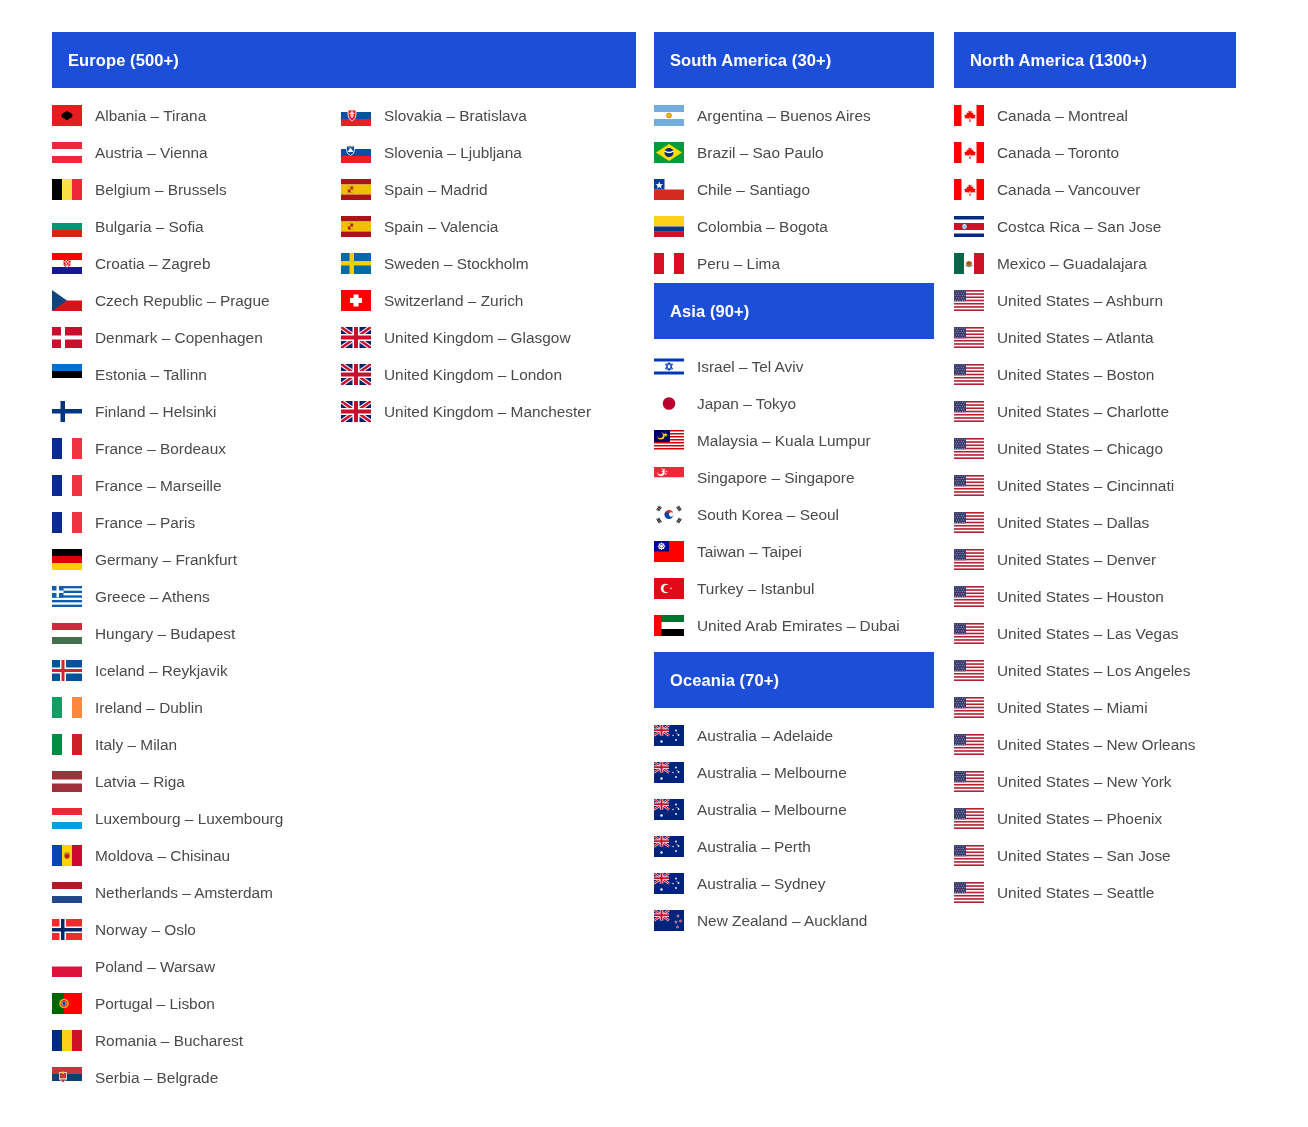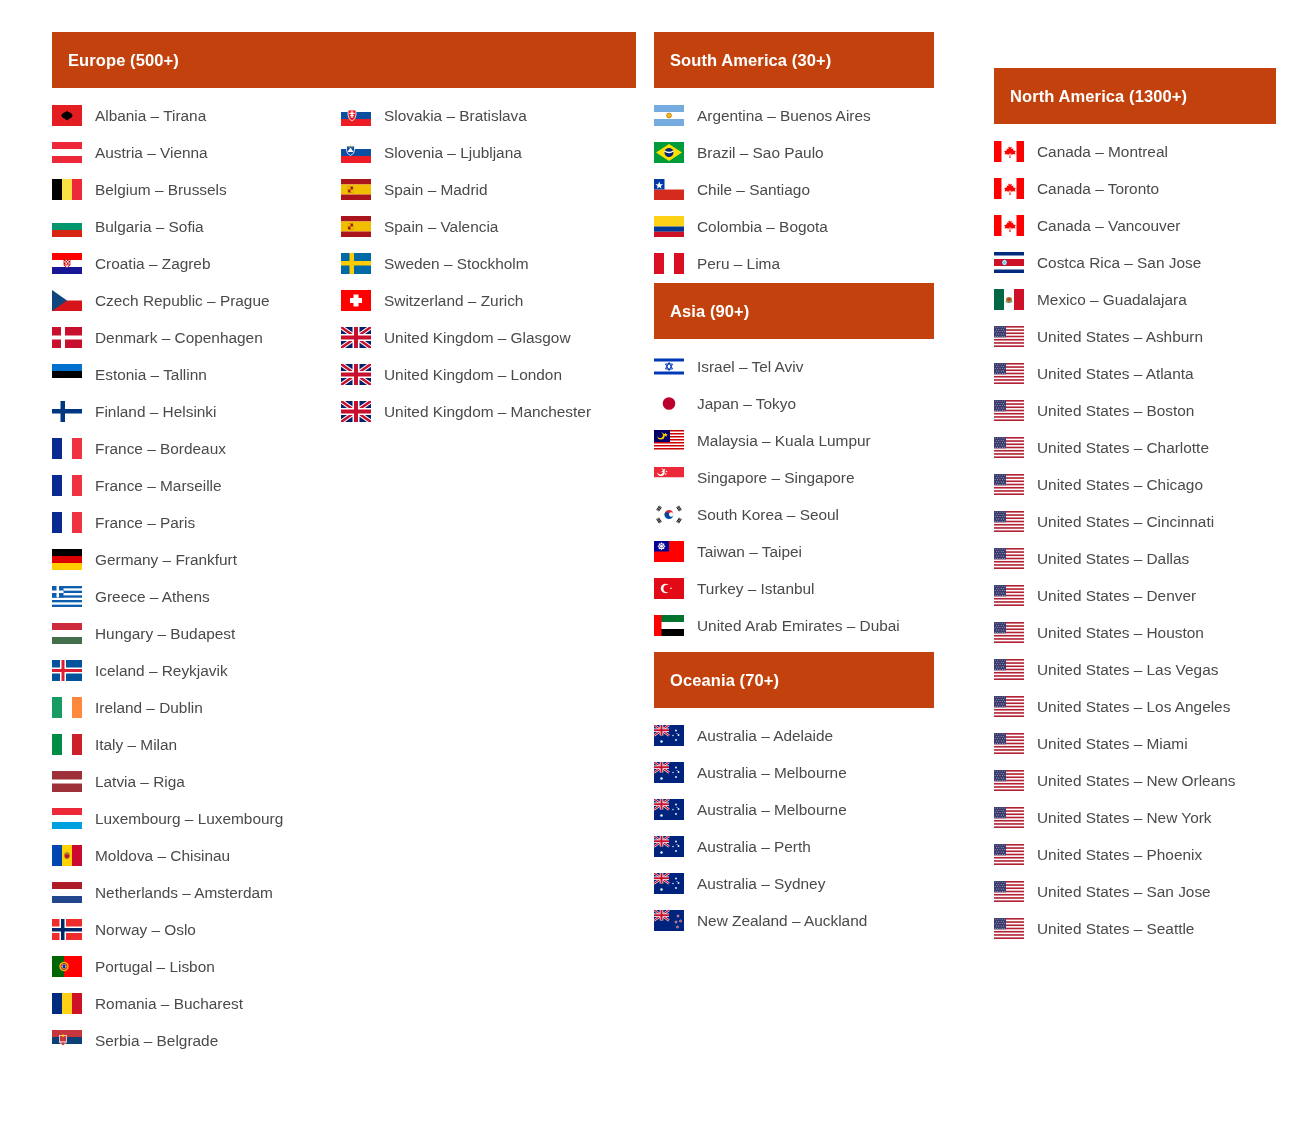--- a/index.html
+++ b/index.html
@@ -23,25 +23,25 @@
     height: 1127px;
   }
 
   
   .col {
     position: absolute;
     top: 32px;
   }
   .col-europe { left: 52px;  width: 584px; }
   .col-mid    { left: 654px; width: 280px; }
-  .col-na     { left: 994px; width: 282px; margin-top: 36px; }
+  .col-na     { left: 954px; width: 282px; }
 
   
   .sec-header {
-    background: #c2410c;
+    background: #1d4ed8;
     height: 56px;
     display: flex;
     align-items: center;
     padding-left: 16px;
     box-sizing: border-box;
   }
   .sec-header-title {
     color: #ffffff;
     font-size: 16.5px;
     font-weight: bold;
@@ -354,20 +354,29 @@
                 <rect y="15" width="60" height="13" fill="#fff"></rect>
                 <rect x="18" width="7" height="42" fill="#002868"></rect>
                 <rect y="18" width="60" height="7" fill="#002868"></rect>
               </svg>
             </span>
             <span class="row-label">Norway – Oslo</span>
           </div>
           <div class="row">
             <span class="flag">
               <svg viewBox="0 0 60 42" xmlns="http://www.w3.org/2000/svg">
+                <rect width="60" height="21" fill="#fff"></rect>
+                <rect y="21" width="60" height="21" fill="#DC143C"></rect>
+              </svg>
+            </span>
+            <span class="row-label">Poland – Warsaw</span>
+          </div>
+          <div class="row">
+            <span class="flag">
+              <svg viewBox="0 0 60 42" xmlns="http://www.w3.org/2000/svg">
                 <rect width="24" height="42" fill="#006600"></rect>
                 <rect x="24" width="36" height="42" fill="#FF0000"></rect>
                 <g transform="translate(24,21)">
                   <circle r="9" fill="#FFD700" stroke="#c8a000" stroke-width="1"></circle>
                   <circle r="6" fill="#fff" stroke="#D00" stroke-width="2"></circle>
                   <rect x="-3" y="-4" width="6" height="8" fill="#00308F"></rect>
                 </g>
               </svg>
             </span>
             <span class="row-label">Portugal – Lisbon</span>

